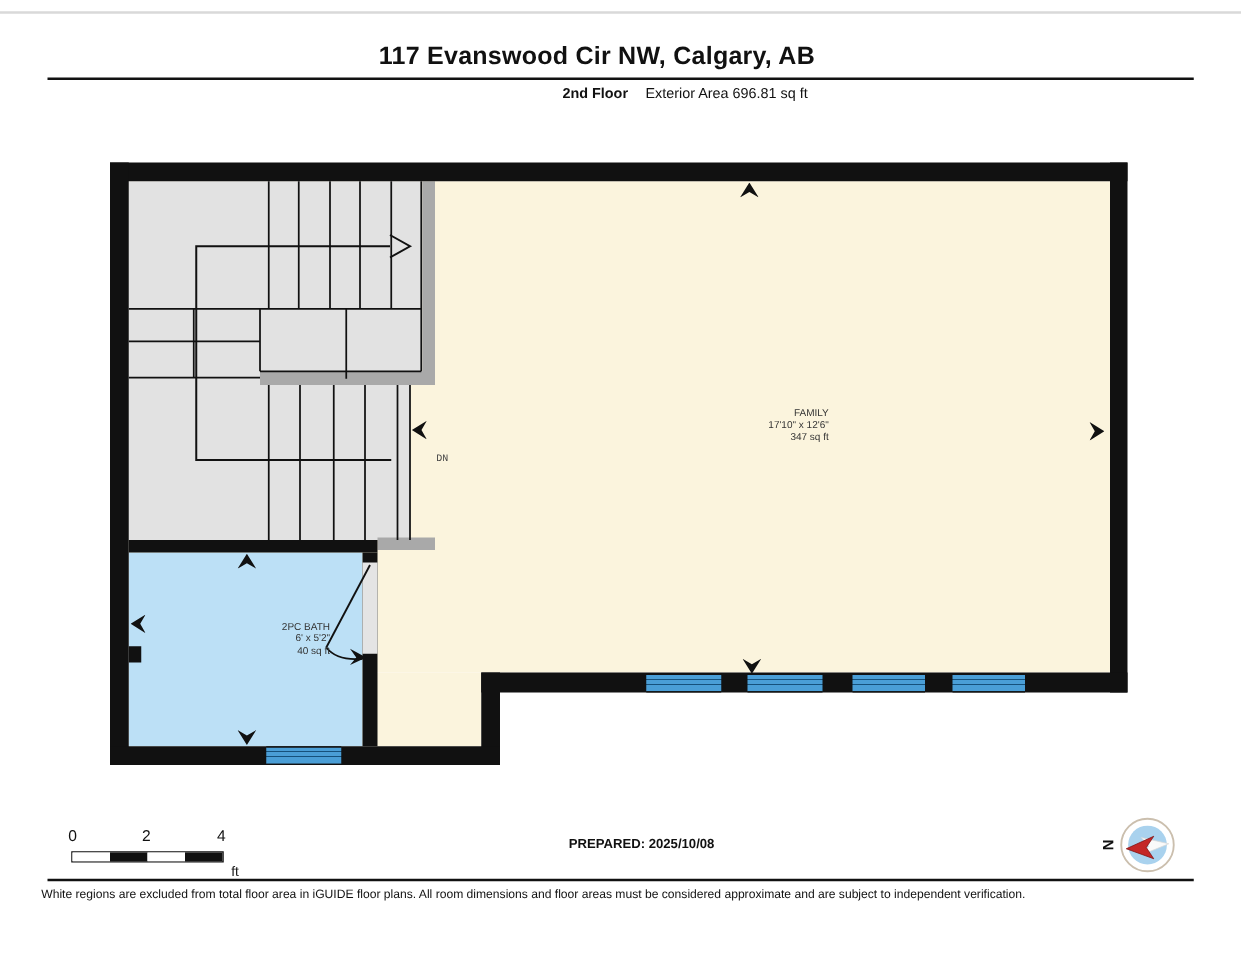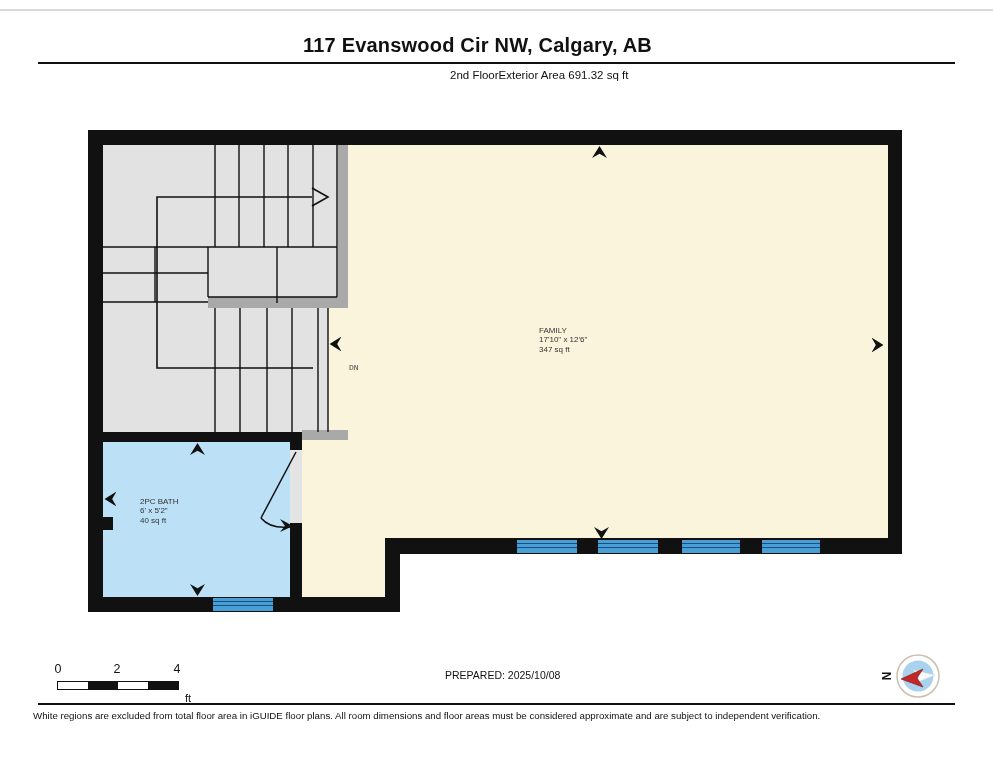--- a/index.html
+++ b/index.html
@@ -7,59 +7,59 @@
        font-family:"Liberation Sans", sans-serif;color:#111;}
   .abs{position:absolute;}
   .wall{position:absolute;background:#111;}
   .floor{position:absolute;}
   
   .page-topline{position:absolute;left:0;top:9px;width:993px;height:2px;background:#d9d9d9;}
   .title{position:absolute;left:0;top:34px;width:955px;text-align:center;
          font-size:20px;font-weight:bold;letter-spacing:.2px;}
   .rule{position:absolute;left:38px;width:917px;height:2px;background:#111;}
   .subheader{position:absolute;left:450px;top:69px;font-size:11.5px;white-space:nowrap;}
-  .subheader .floor-lbl{font-weight:normal;}
+  .subheader .floor-lbl{font-weight:bold;margin-right:14px;}
   
   .floor-cream{background:#FBF4DD;}
   .floor-gray{background:#E2E2E2;}
   .rail{background:#A9A9A9;}
   .floor-bath{background:#BCE0F6;}
   .door-gap{background:#E4E4E4;}
   
   .window{position:absolute;height:13px;border-top:1px solid #111;border-bottom:1px solid #111;
     background:linear-gradient(to bottom,#4A9ED6 0 3px,#16517b 3px 4px,#4A9ED6 4px 7px,#16517b 7px 8px,#4A9ED6 8px 13px);}
   
   .dart{position:absolute;width:15px;height:12px;background:#111;
         clip-path:polygon(0 0,50% 36%,100% 0,50% 100%);}
   
-  .room-label{position:absolute;width:124px;text-align:left;font-size:8px;
+  .room-label{position:absolute;width:124px;text-align:right;font-size:8px;
               line-height:9.3px;color:#333;}
   .dn-label{position:absolute;font-size:8px;color:#444;}
   svg.overlay{position:absolute;left:0;top:0;width:993px;height:768px;pointer-events:none;}
   
   .rule2{top:703px;}
   .disclaimer{position:absolute;left:33px;top:710px;font-size:9.7px;color:#111;}
   .scale-num{position:absolute;width:14px;text-align:center;font-size:12.5px;top:662px;}
   .scale-bar{position:absolute;left:57px;top:681px;width:120px;height:7px;border:1px solid #111;
              display:flex;}
   .scale-seg{height:100%;width:30px;}
   .scale-unit{position:absolute;left:185px;top:692px;font-size:11px;}
-  .prepared{position:absolute;left:445px;top:669px;font-size:10.5px;}
+  .prepared{position:absolute;left:455px;top:669px;font-size:10.5px;font-weight:bold;}
   .compass-n{position:absolute;left:882px;top:669px;font-size:12px;font-weight:bold;
              transform:rotate(90deg);}
 </style>
 </head>
 <body>
 
 <div class="page-topline"></div>
 
 <div class="title">117 Evanswood Cir NW, Calgary, AB</div>
 <div class="rule" style="top:62px;"></div>
 <div class="subheader">
-  <span class="floor-lbl">2nd Floor</span><span>Exterior Area 691.32 sq ft</span>
+  <span class="floor-lbl">2nd Floor</span><span>Exterior Area 696.81 sq ft</span>
 </div>
 
 <div>
 
   <div class="floor floor-cream" style="left:103px;top:145px;width:785px;height:393px;"></div>
   <div class="floor floor-cream" style="left:103px;top:538px;width:282px;height:59px;"></div>
   <div class="floor floor-gray" style="left:103px;top:145px;width:235px;height:163px;"></div>
   <div class="floor floor-gray" style="left:103px;top:308px;width:225px;height:124px;"></div>
   <div class="floor rail" style="left:338px;top:145px;width:10px;height:163px;"></div>
   <div class="floor rail" style="left:208px;top:297px;width:140px;height:11px;"></div>

